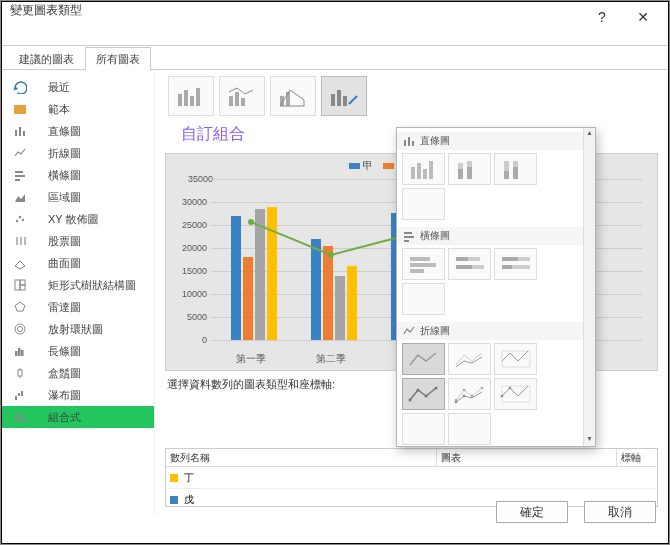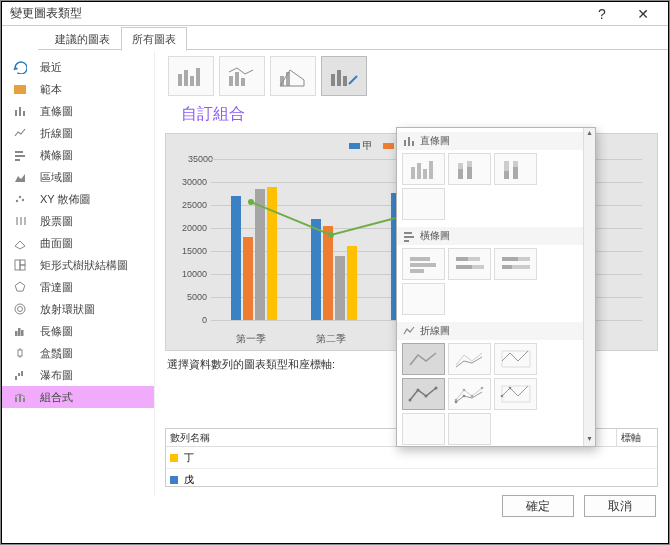--- a/index.html
+++ b/index.html
@@ -1,28 +1,28 @@
 <!DOCTYPE html>
 <html><head>
   <meta charset="utf-8">
   <style>
     * { box-sizing: border-box; margin: 0; padding: 0; font-family: "Segoe UI", Arial, sans-serif; }
     body { background: #888; display: flex; align-items: center; justify-content: center; width: 670px; height: 545px; }
     .window { width: 668px; height: 543px; background: #fff; border: 1px solid #000; position: relative; }
-    .titlebar { height: 24px; display: flex; align-items: center; padding: 0 4px 0 8px; border-bottom: 1px solid #ccc; }
+    .titlebar { height: 44px; display: flex; padding: 0 4px 0 8px; border-bottom: 1px solid #ccc; }
     .titlebar .title { font-size: 12px; flex: 1; color: #333; }
     .titlebar .btn { width: 42px; height: 30px; display: flex; align-items: center; justify-content: center; font-size: 14px; color: #333; }
     .titlebar .btn.help { width: 40px; }
-    .tabs { height: 24px; border-bottom: 1px solid #ccc; display: flex; padding-left: 6px; margin-left: 36px; }
+    .tabs { height: 24px; border-bottom: 1px solid #ccc; display: flex; padding-left: 6px; }
     .tab { height: 24px; padding: 0 10px; font-size: 11px; display: flex; align-items: center; color: #444; border: 1px solid transparent; position: relative; top: 1px; }
     .tab.active { background: #fff; border: 1px solid #ccc; border-bottom: 1px solid #fff; }
     .body { display: flex; height: 445px; }
     .sidebar { width: 153px; border-right: 1px solid #eee; padding: 6px 0; overflow: hidden; }
-    .sb-item { height: 22px; display: flex; align-items: center; padding: 0 6px 0 10px; font-size: 11px; color: #444; gap: 12px; }
-    .sb-item.selected { background: #f0abfc; }
+    .sb-item { height: 22px; display: flex; align-items: center; padding: 0 6px 0 10px; font-size: 11px; color: #444; gap: 20px; }
+    .sb-item.selected { background: #22c55e; }
     .sb-icon { width: 16px; height: 16px; display: flex; align-items: center; justify-content: center; }
     .main { flex: 1; padding: 6px 10px 0 10px; position: relative; }
     .toprow { height: 44px; display: flex; gap: 5px; margin-bottom: 4px; padding-left: 3px; }
     .topbtn { width: 46px; height: 40px; border: 1px solid #ddd; background: #fafafa; display: flex; align-items: center; justify-content: center; }
     .topbtn.primary { background: #e2e2e2; border-color: #bbb; }
     .subtitle { font-size: 16px; color: #8b5cf6; margin: 4px 0 8px 16px; }
     .chart-area { height: 218px; background: #e6e6e6; border: 1px solid #d0d0d0; position: relative; margin-bottom: 6px; overflow: hidden; }
     .legend-row { display: flex; gap: 10px; justify-content: center; padding-top: 5px; }
     .leg { font-size: 10px; color: #444; display: flex; align-items: center; gap: 3px; }
     .sw { width: 11px; height: 6px; }
@@ -48,21 +48,21 @@
     .popup { position: absolute; left: 394px; top: 125px; width: 200px; height: 320px; background: #fff; border: 1px solid #b5b5b5; box-shadow: 2px 4px 10px rgba(0,0,0,0.25); }
     .pop-section { margin: 4px 0 2px 0; }
     .pop-head { font-size: 10px; color: #555; padding: 2px 6px; display: flex; gap: 5px; align-items: center; background: #f5f5f5; }
     .pop-grid { display: flex; flex-wrap: wrap; gap: 3px; padding: 3px 5px; }
     .pop-cell { width: 43px; height: 32px; border: 1px solid #ddd; background: #fafafa; display: flex; align-items: center; justify-content: center; }
     .pop-cell.sel { background: #d9d9d9; border-color: #aaa; }
     .pop-scroll { position: absolute; right: 0; top: 0; bottom: 0; width: 12px; background: #f2f2f2; border-left: 1px solid #ddd; }
     .pop-scroll .up, .pop-scroll .dn { height: 12px; text-align: center; font-size: 8px; color: #666; }
     .pop-scroll-fill { position: absolute; top: 12px; bottom: 12px; left: 1px; right: 1px; }
 
-    .footer { position: absolute; bottom: 26px; right: 12px; display: flex; gap: 10px; }
+    .footer { position: absolute; bottom: 20px; right: 12px; display: flex; gap: 16px; }
     .btn-std { width: 72px; height: 22px; border: 1px solid #aaa; background: #fdfdfd; font-size: 12px; color: #333; }
 
     
     svg { display: block; }
   </style>
 </head>
 <body>
 
 <div class="window">
 

